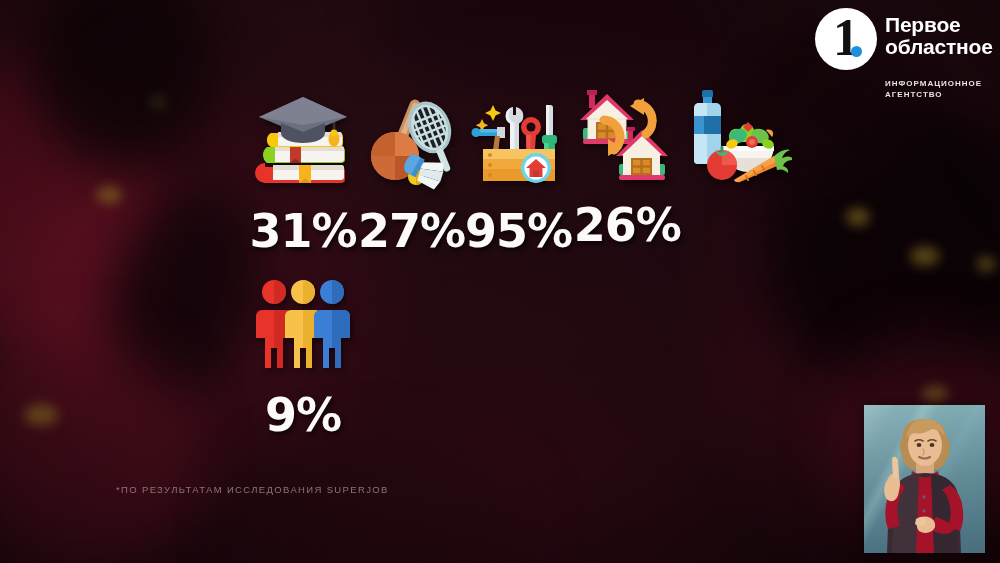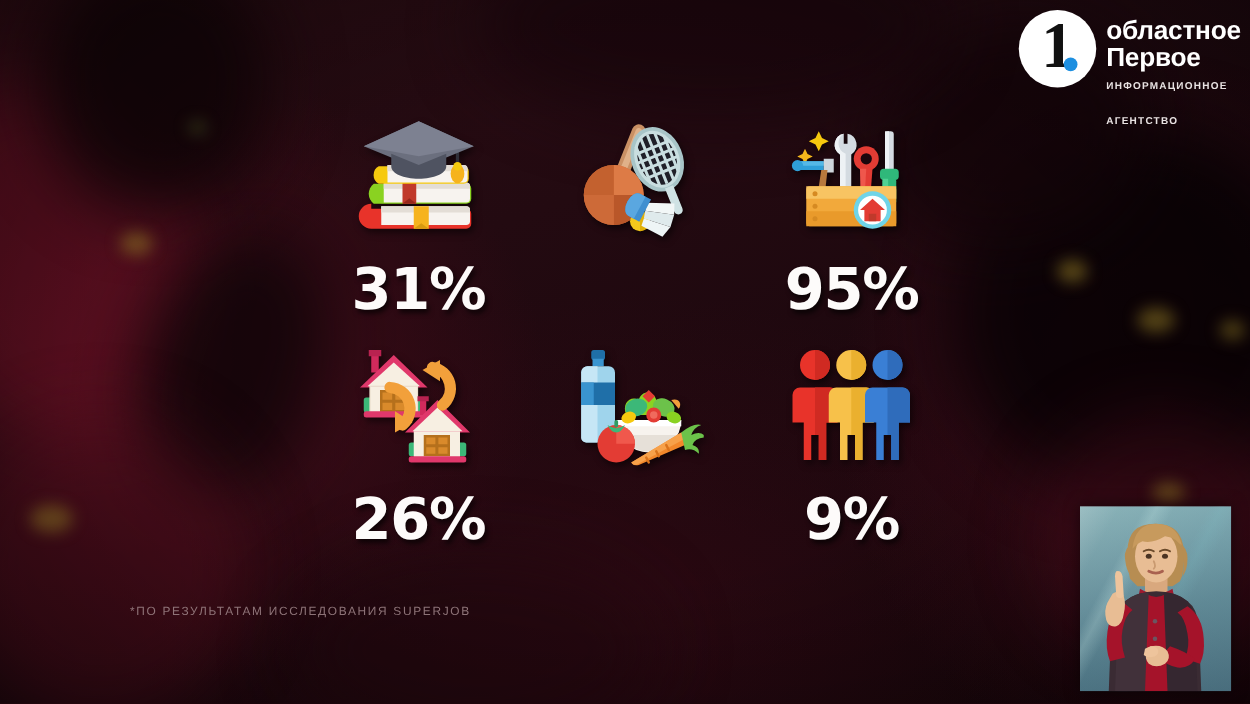--- a/index.html
+++ b/index.html
@@ -81,29 +81,29 @@
     background:#1d8fe0;
   }
   .logo-words { padding-top:6px; }
   .logo-line {
     color:#fff; font-weight:700; font-size:21px;
     line-height:1.06; letter-spacing:-0.2px;
   }
   .logo-sub {
     color:#e8e2e2; font-weight:700;
     font-size:8px; letter-spacing:1.0px;
-    line-height:1.25; margin-top:5px;
+    line-height:1.25; margin-top:20px;
   }
 
   
   #grid {
     position:absolute; left:248px; top:82px;
     width:520px;
     display:grid;
-    grid-template-columns:repeat(3, 1fr);
+    grid-template-columns:repeat(5, 1fr);
     grid-template-rows:repeat(2, 190px);
   }
   .cell { position:relative; }
   .icon-wrap {
     height:118px;
     display:flex; align-items:center; justify-content:center;
   }
   .icon-wrap svg {
     filter:drop-shadow(2px 3px 3px rgba(0,0,0,0.55));
   }
@@ -115,21 +115,21 @@
     font-size:46px;
     line-height:1;
     letter-spacing:-1px;
     margin-top:8px;
     text-shadow:2px 3px 4px rgba(0,0,0,0.65);
   }
   .r2 .icon-wrap { height:112px; }
 
   
   #footnote {
-    position:absolute; left:104px; top:484px;
+    position:absolute; left:116px; top:484px;
     color:#9c8286;
     font-size:9.5px;
     font-weight:400;
     letter-spacing:1.35px;
     white-space:nowrap;
     text-transform:uppercase;
     opacity:0.88;
   }
 
   
@@ -177,24 +177,24 @@
   <div class="spark s7"></div>
   <div class="vignette"></div>
 </div>
 
 <div id="logo">
   <div class="logo-mark">
     <div class="logo-one">1</div>
     <div class="logo-dot"></div>
   </div>
   <div class="logo-words">
+    <div class="logo-line">Первое</div>
     <div class="logo-line">областное</div>
-    <div class="logo-line">Первое</div>
     <div class="logo-sub">ИНФОРМАЦИОННОЕ</div>
-    <div class="logo-sub" style="margin-top:18px">АГЕНТСТВО</div>
+    <div class="logo-sub" style="margin-top:1px">АГЕНТСТВО</div>
   </div>
 </div>
 
 <div id="grid">
 
   <div class="cell">
     <div class="icon-wrap">
       <svg width="104" height="104" viewBox="0 0 104 104">
 
         <path d="M14 78 h76 a4 4 0 0 1 4 4 v8 a4 4 0 0 1-4 4 H14 a10 10 0 0 1 0-20 z" fill="#e8332a"></path>
@@ -254,20 +254,21 @@
 
         <g transform="translate(58,58) rotate(28)">
           <path d="M10 12 L30 2 L34 10 L12 18 Z" fill="#f2f7f7"></path>
           <path d="M12 18 L34 10 L36 20 L14 24 Z" fill="#dfeaec"></path>
           <path d="M14 24 L36 20 L34 30 L15 30 Z" fill="#eef5f6"></path>
           <path d="M2 8 h10 v20 H2 a6 10 0 0 1 0-20 z" fill="#3f8fd0"></path>
           <path d="M2 8 h5 v20 H2 a6 10 0 0 1 0-20 z" fill="#5aa7e0"></path>
         </g>
       </svg>
     </div>
+    <div class="pct">27%</div>
   </div>
 
   <div class="cell">
     <div class="icon-wrap">
       <svg width="104" height="104" viewBox="0 0 104 104">
 
         <path d="M26 16 l2.6 5.4 5.4 2.6-5.4 2.6L26 32l-2.6-5.4L18 24l5.4-2.6z" fill="#f6c90e"></path>
         <path d="M15 30 l2 4.2 4.2 2-4.2 2L15 42.4l-2-4.2-4.2-2 4.2-2z" fill="#f4b71c"></path>
 
         <path d="M8 40 h22 v7 H8 z" fill="#2f9fd8"></path>

